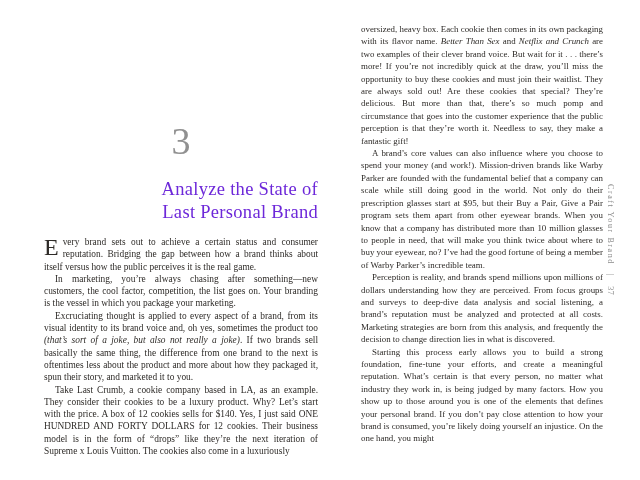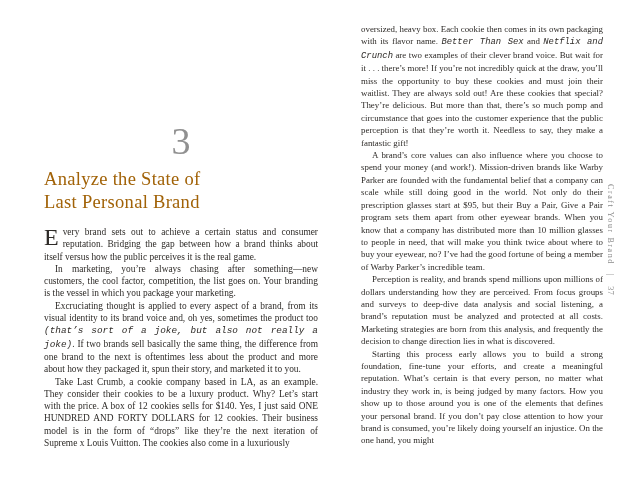--- a/index.html
+++ b/index.html
@@ -25,37 +25,37 @@
     padding-top: 121px;
   }
   .chapter-number {
     text-align: center;
     font-size: 38px;
     line-height: 40px;
     font-weight: normal;
     color: var(--chapter-number, #909090);
   }
   .chapter-title {
-    margin-top: 7px;
-    text-align: left;
+    margin-top: 17px;
+    text-align: right;
     font-size: 18.5px;
     line-height: 22.5px;
     letter-spacing: 0.3px;
-    color: #a16207;
+    color: #6d28d9;
   }
   .body-text {
     margin-top: 13px;
     font-size: 9.4px;
     line-height: 12.3px;
     text-align: justify;
     color: var(--body-text, #2e2b28);
   }
   .body-text p { margin: 0; }
   .body-text p.indent { text-indent: 11px; }
-  .ital { font-style: italic; font-family: Liberation Mono, monospace; }
+  .ital { font-style: italic; }
   .dropcap {
     float: left;
     font-size: 24px;
     line-height: 20.5px;
     padding: 1px 4px 0 0;
     color: var(--body-text, #2e2b28);
   }
   
   .page-right {
     position: absolute;

